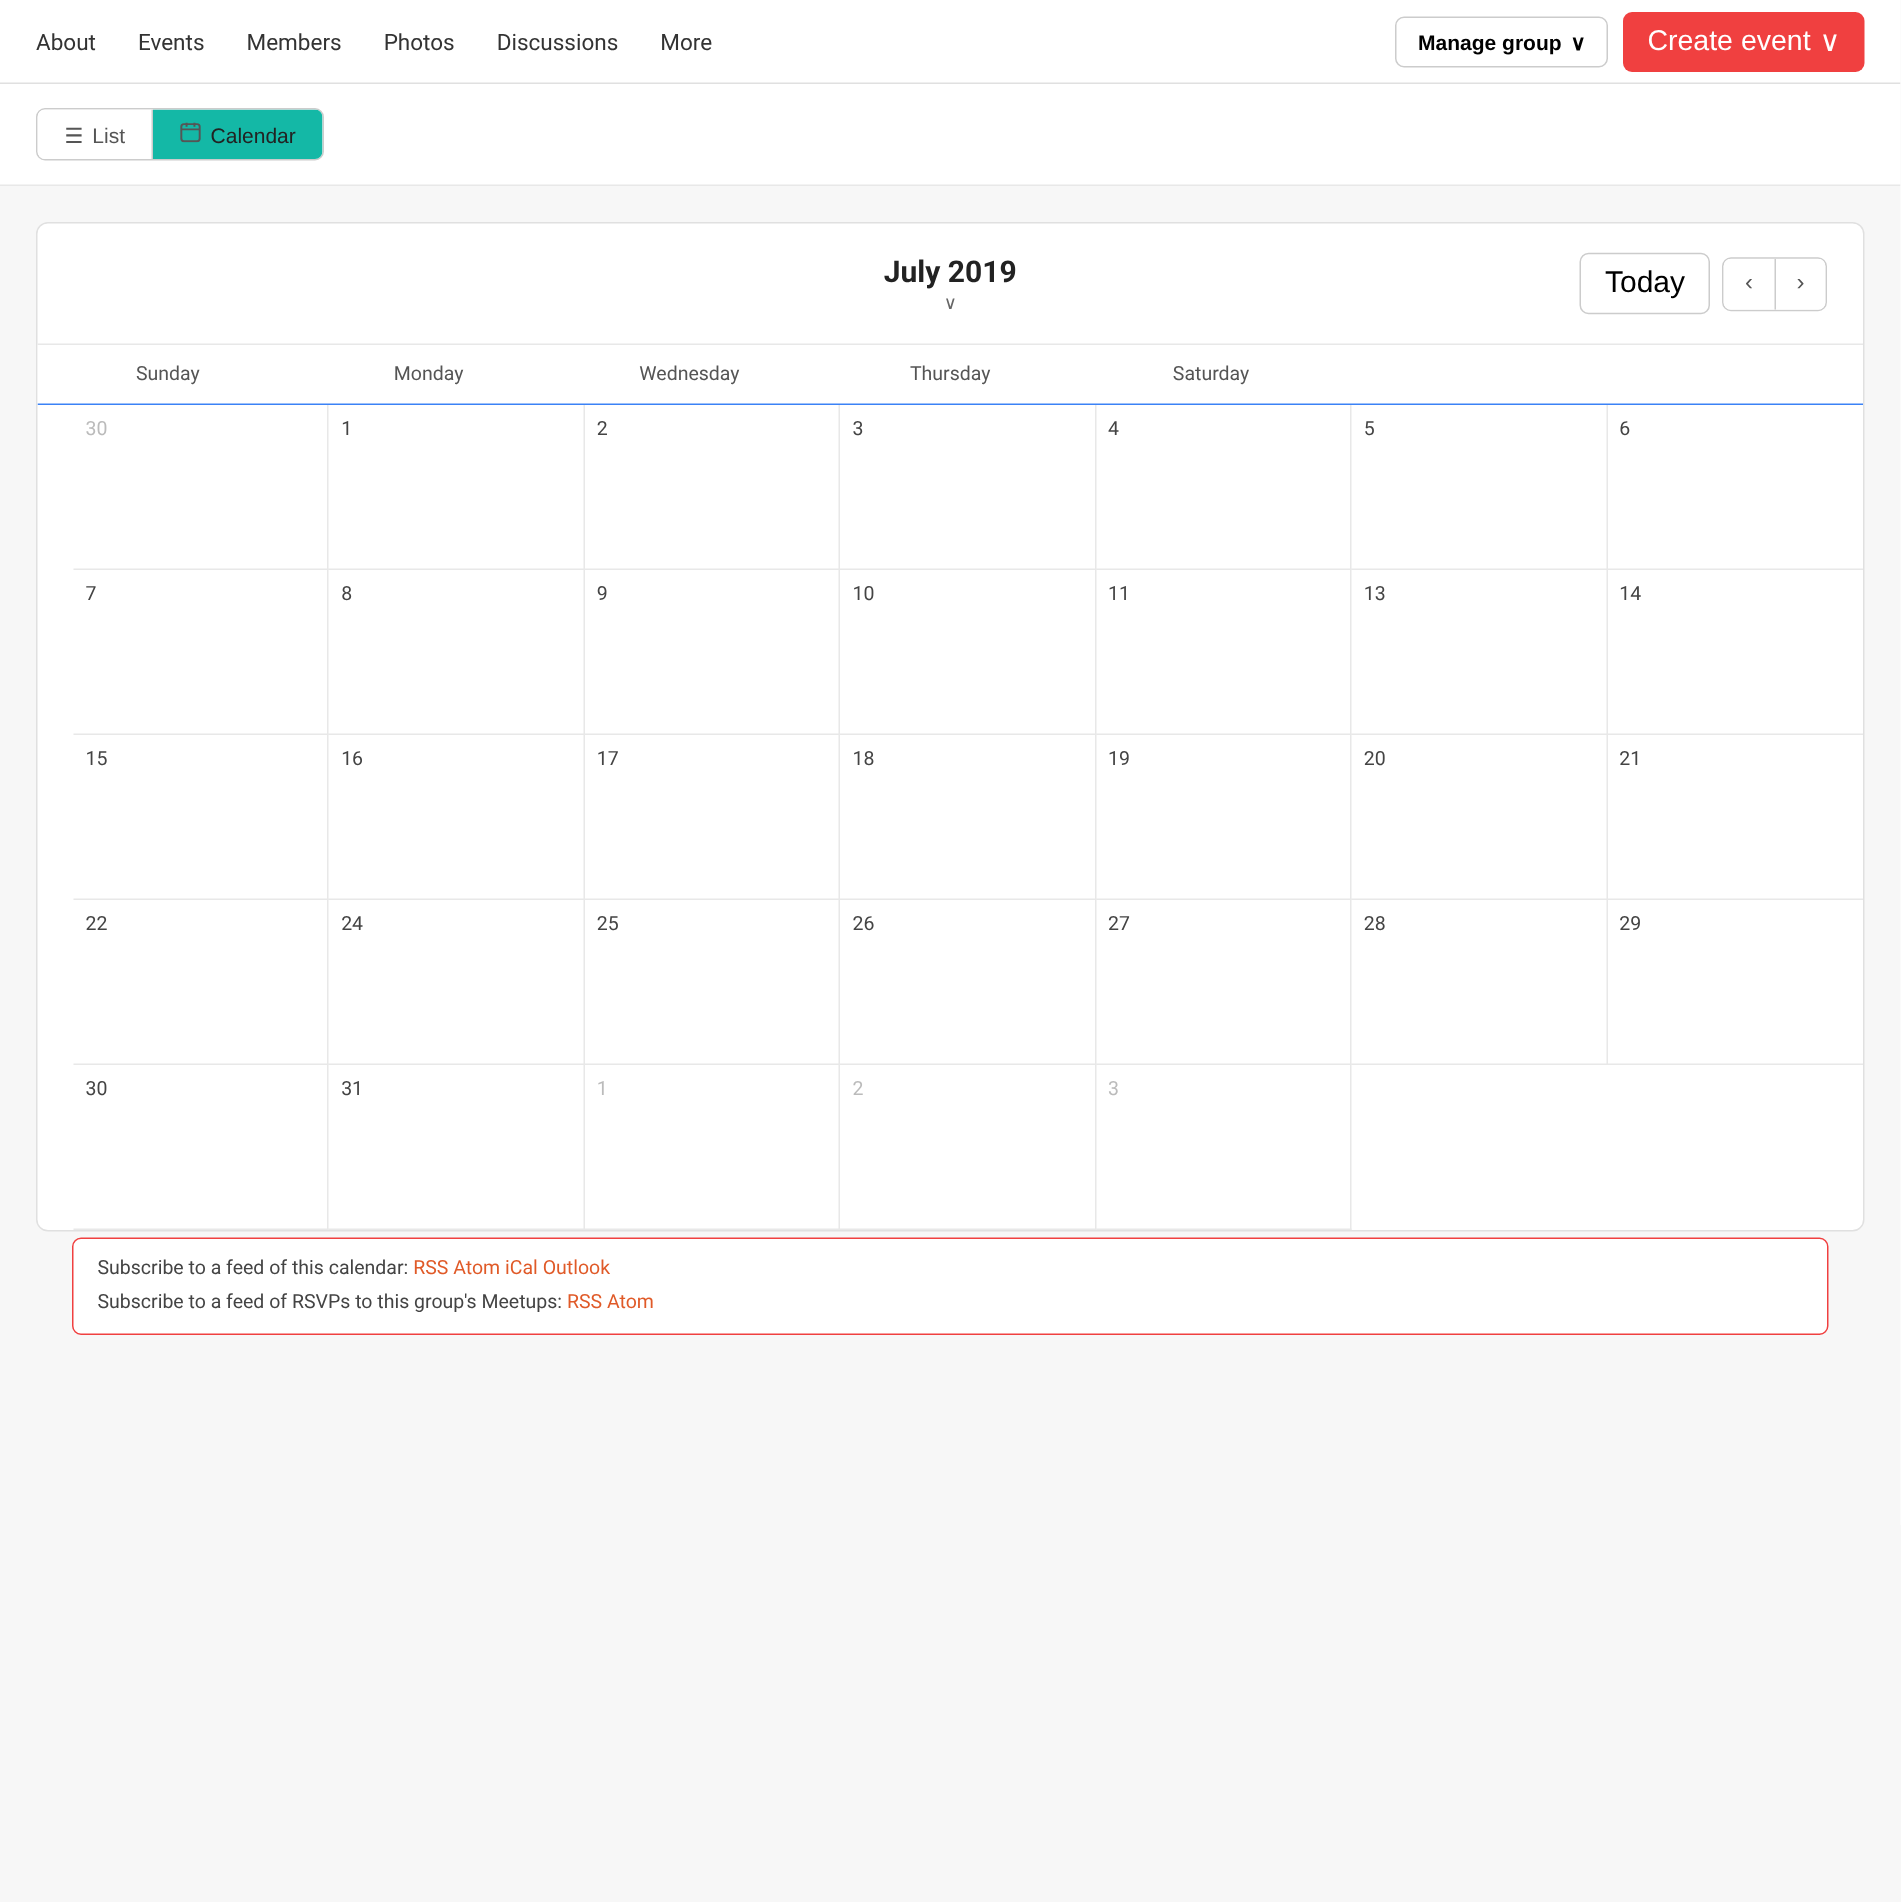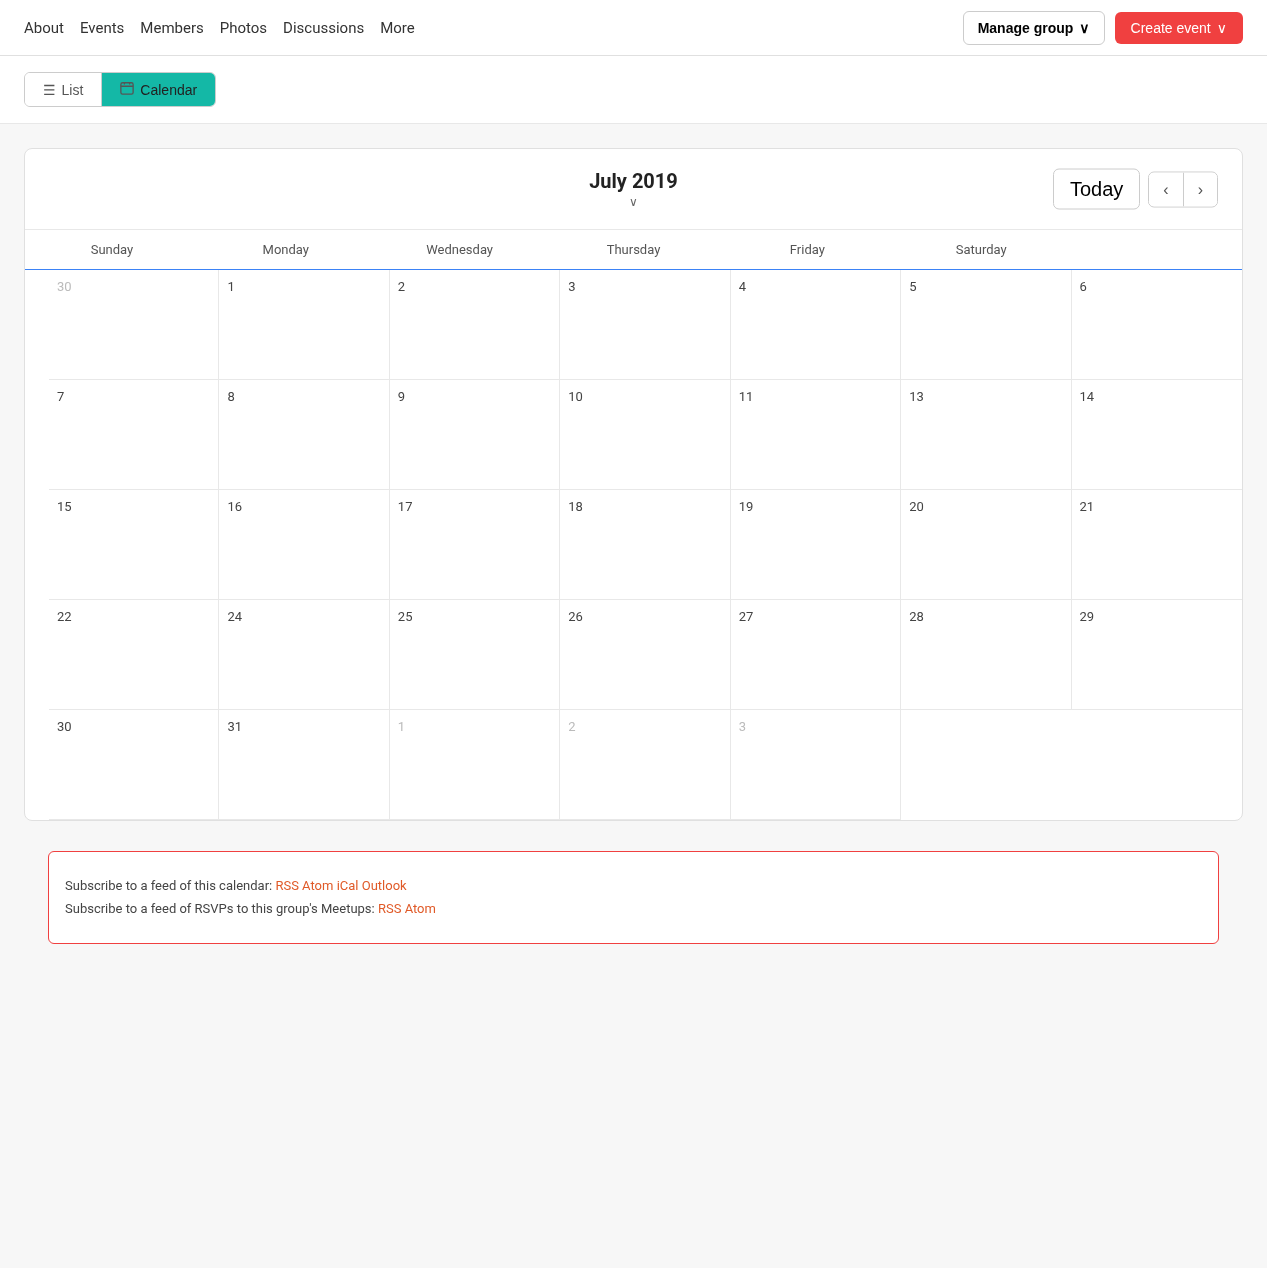--- a/index.html
+++ b/index.html
@@ -16,21 +16,21 @@
       border-bottom: 1px solid #e0e0e0;
       padding: 0 24px;
       display: flex;
       align-items: center;
       justify-content: space-between;
       height: 56px;
     }
     .nav-links {
       display: flex;
       align-items: center;
-      gap: 16px;
+      gap: 28px;
       justify-content: flex-end;
     }
     .nav-link {
       font-size: 15px;
       color: #333;
       cursor: pointer;
       text-decoration: none;
     }
     .nav-actions {
       display: flex;
@@ -48,21 +48,21 @@
       align-items: center;
       gap: 6px;
       font-weight: bold;
     }
     .btn-create {
       background: #f04040;
       color: #fff;
       border: none;
       border-radius: 6px;
       padding: 8px 16px;
-      font-size: 14px;
+      font-size: 19px;
       cursor: pointer;
       display: flex;
       align-items: center;
       gap: 6px;
     }
 
     
     .view-toggle {
       background: #fff;
       padding: 16px 24px;
@@ -203,22 +203,22 @@
     }
     .date-num {
       font-size: 13px;
       color: #444;
     }
 
     
     .subscribe-section {
       border: 1.5px solid #f04040;
       border-radius: 6px;
-      margin: 30px 24px 24px;
-      padding: 22px 16px;
+      margin: 4px 24px 24px;
+      padding: 8px 16px;
       background: #fff;
       font-size: 13px;
       color: #444;
       line-height: 1.8;
     }
     .subscribe-link {
       color: #e05a28;
       text-decoration: none;
       cursor: pointer;
     }
@@ -282,21 +282,20 @@
           <button class="btn-nav">›</button>
         </div>
       </div>
     </div>
 
     <div class="day-headers">
       <div class="day-header">Sunday</div>
       <div class="day-header">Monday</div>
       <div class="day-header">Wednesday</div>
       <div class="day-header">Thursday</div>
-      <div class="day-header">Friday</div>
       <div class="day-header">Saturday</div>
     </div>
 
     <div class="calendar-grid" id="calendar-grid">
     <div class="calendar-cell other-month"><span class="date-num">30</span></div>
         <div class="calendar-cell"><span class="date-num">1</span></div>
         <div class="calendar-cell"><span class="date-num">2</span></div>
         <div class="calendar-cell"><span class="date-num">3</span></div>
         <div class="calendar-cell"><span class="date-num">4</span></div>
         <div class="calendar-cell"><span class="date-num">5</span></div>

